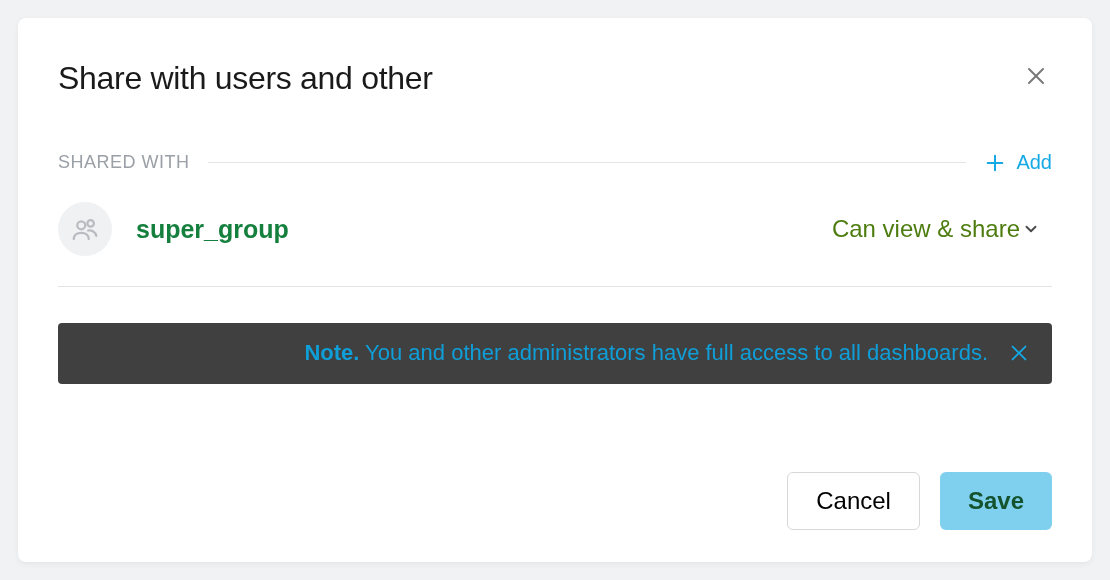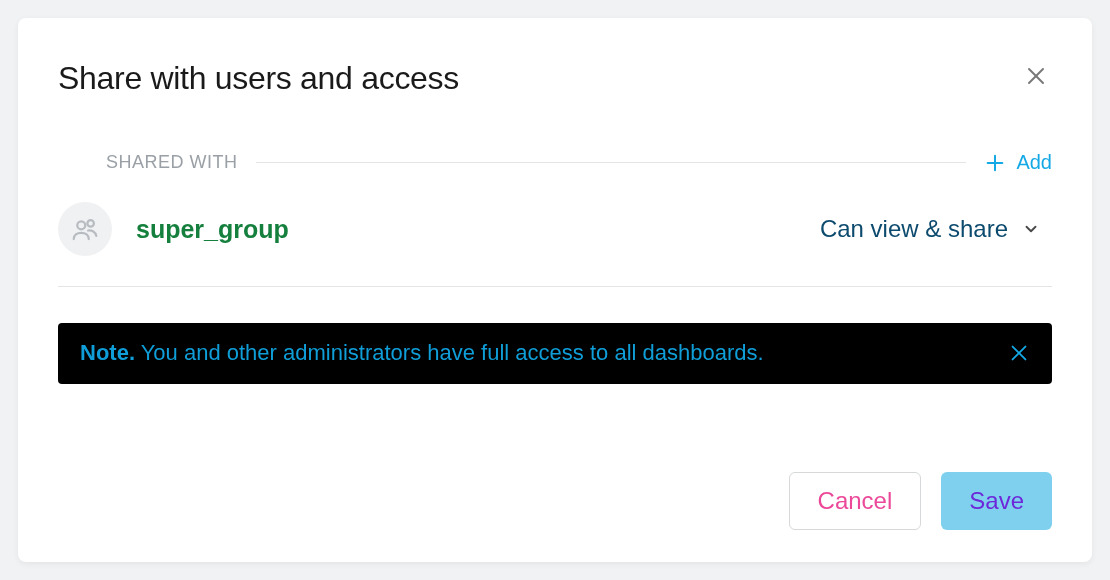--- a/index.html
+++ b/index.html
@@ -49,21 +49,20 @@
     }
     .close-btn svg {
       width: 24px;
       height: 24px;
     }
     .section-header {
       display: flex;
       align-items: center;
       margin-top: 54px;
       gap: 18px;
-      margin-left: 48px;
     }
     .section-label {
       font-size: 18px;
       font-weight: 400;
       letter-spacing: 0.5px;
       color: #9aa0a6;
     }
     .section-line {
       flex: 1;
       height: 1px;
@@ -105,44 +104,44 @@
     }
     .group-name {
       font-size: 25px;
       font-weight: 600;
       color: #15803d;
       flex: 1;
     }
     .permission-select {
       display: flex;
       align-items: center;
-      gap: 14px;
+      gap: 2px;
       font-size: 24px;
-      color: #0c4a6e;
+      color: #4d7c0f;
       cursor: pointer;
       margin-right: 12px;
     }
     .permission-select svg {
       width: 18px;
       height: 18px;
       color: #4a4a4a;
     }
     .divider {
       height: 1px;
       background: #e3e4e6;
       width: 100%;
     }
     .note-banner {
       margin-top: 36px;
-      background: #000000;
+      background: #404040;
       border-radius: 4px;
       padding: 16px 22px;
       display: flex;
       align-items: center;
-      justify-content: space-between;
+      justify-content: flex-end;
       gap: 20px;
     }
     .note-text {
       font-size: 22px;
       color: #0f9ed8;
       line-height: 1.3;
     }
     .note-text .bold {
       font-weight: 600;
     }
@@ -168,36 +167,36 @@
     .btn {
       font-size: 24px;
       padding: 14px 28px;
       border-radius: 6px;
       cursor: pointer;
       border: none;
       font-family: inherit;
     }
     .btn-cancel {
       background: #fff;
-      color: #ec4899;
+      color: #000000;
       border: 1px solid #d6d8da;
     }
     .btn-save {
       background: #7fd0ee;
-      color: #6d28d9;
-      font-weight: 400;
+      color: #14532d;
+      font-weight: 700;
     }
   </style>
 </head>
 <body>
 
 <div class="modal">
 
   <div class="modal-header">
-    <h1 class="modal-title">Share with users and access</h1>
+    <h1 class="modal-title">Share with users and other</h1>
     <div class="close-btn">
       <svg viewBox="0 0 24 24" fill="none" stroke="currentColor" stroke-width="2" stroke-linecap="round">
         <line x1="5" y1="5" x2="19" y2="19"></line>
         <line x1="19" y1="5" x2="5" y2="19"></line>
       </svg>
     </div>
   </div>
 
   <div class="section-header">
     <span class="section-label">SHARED WITH</span>

